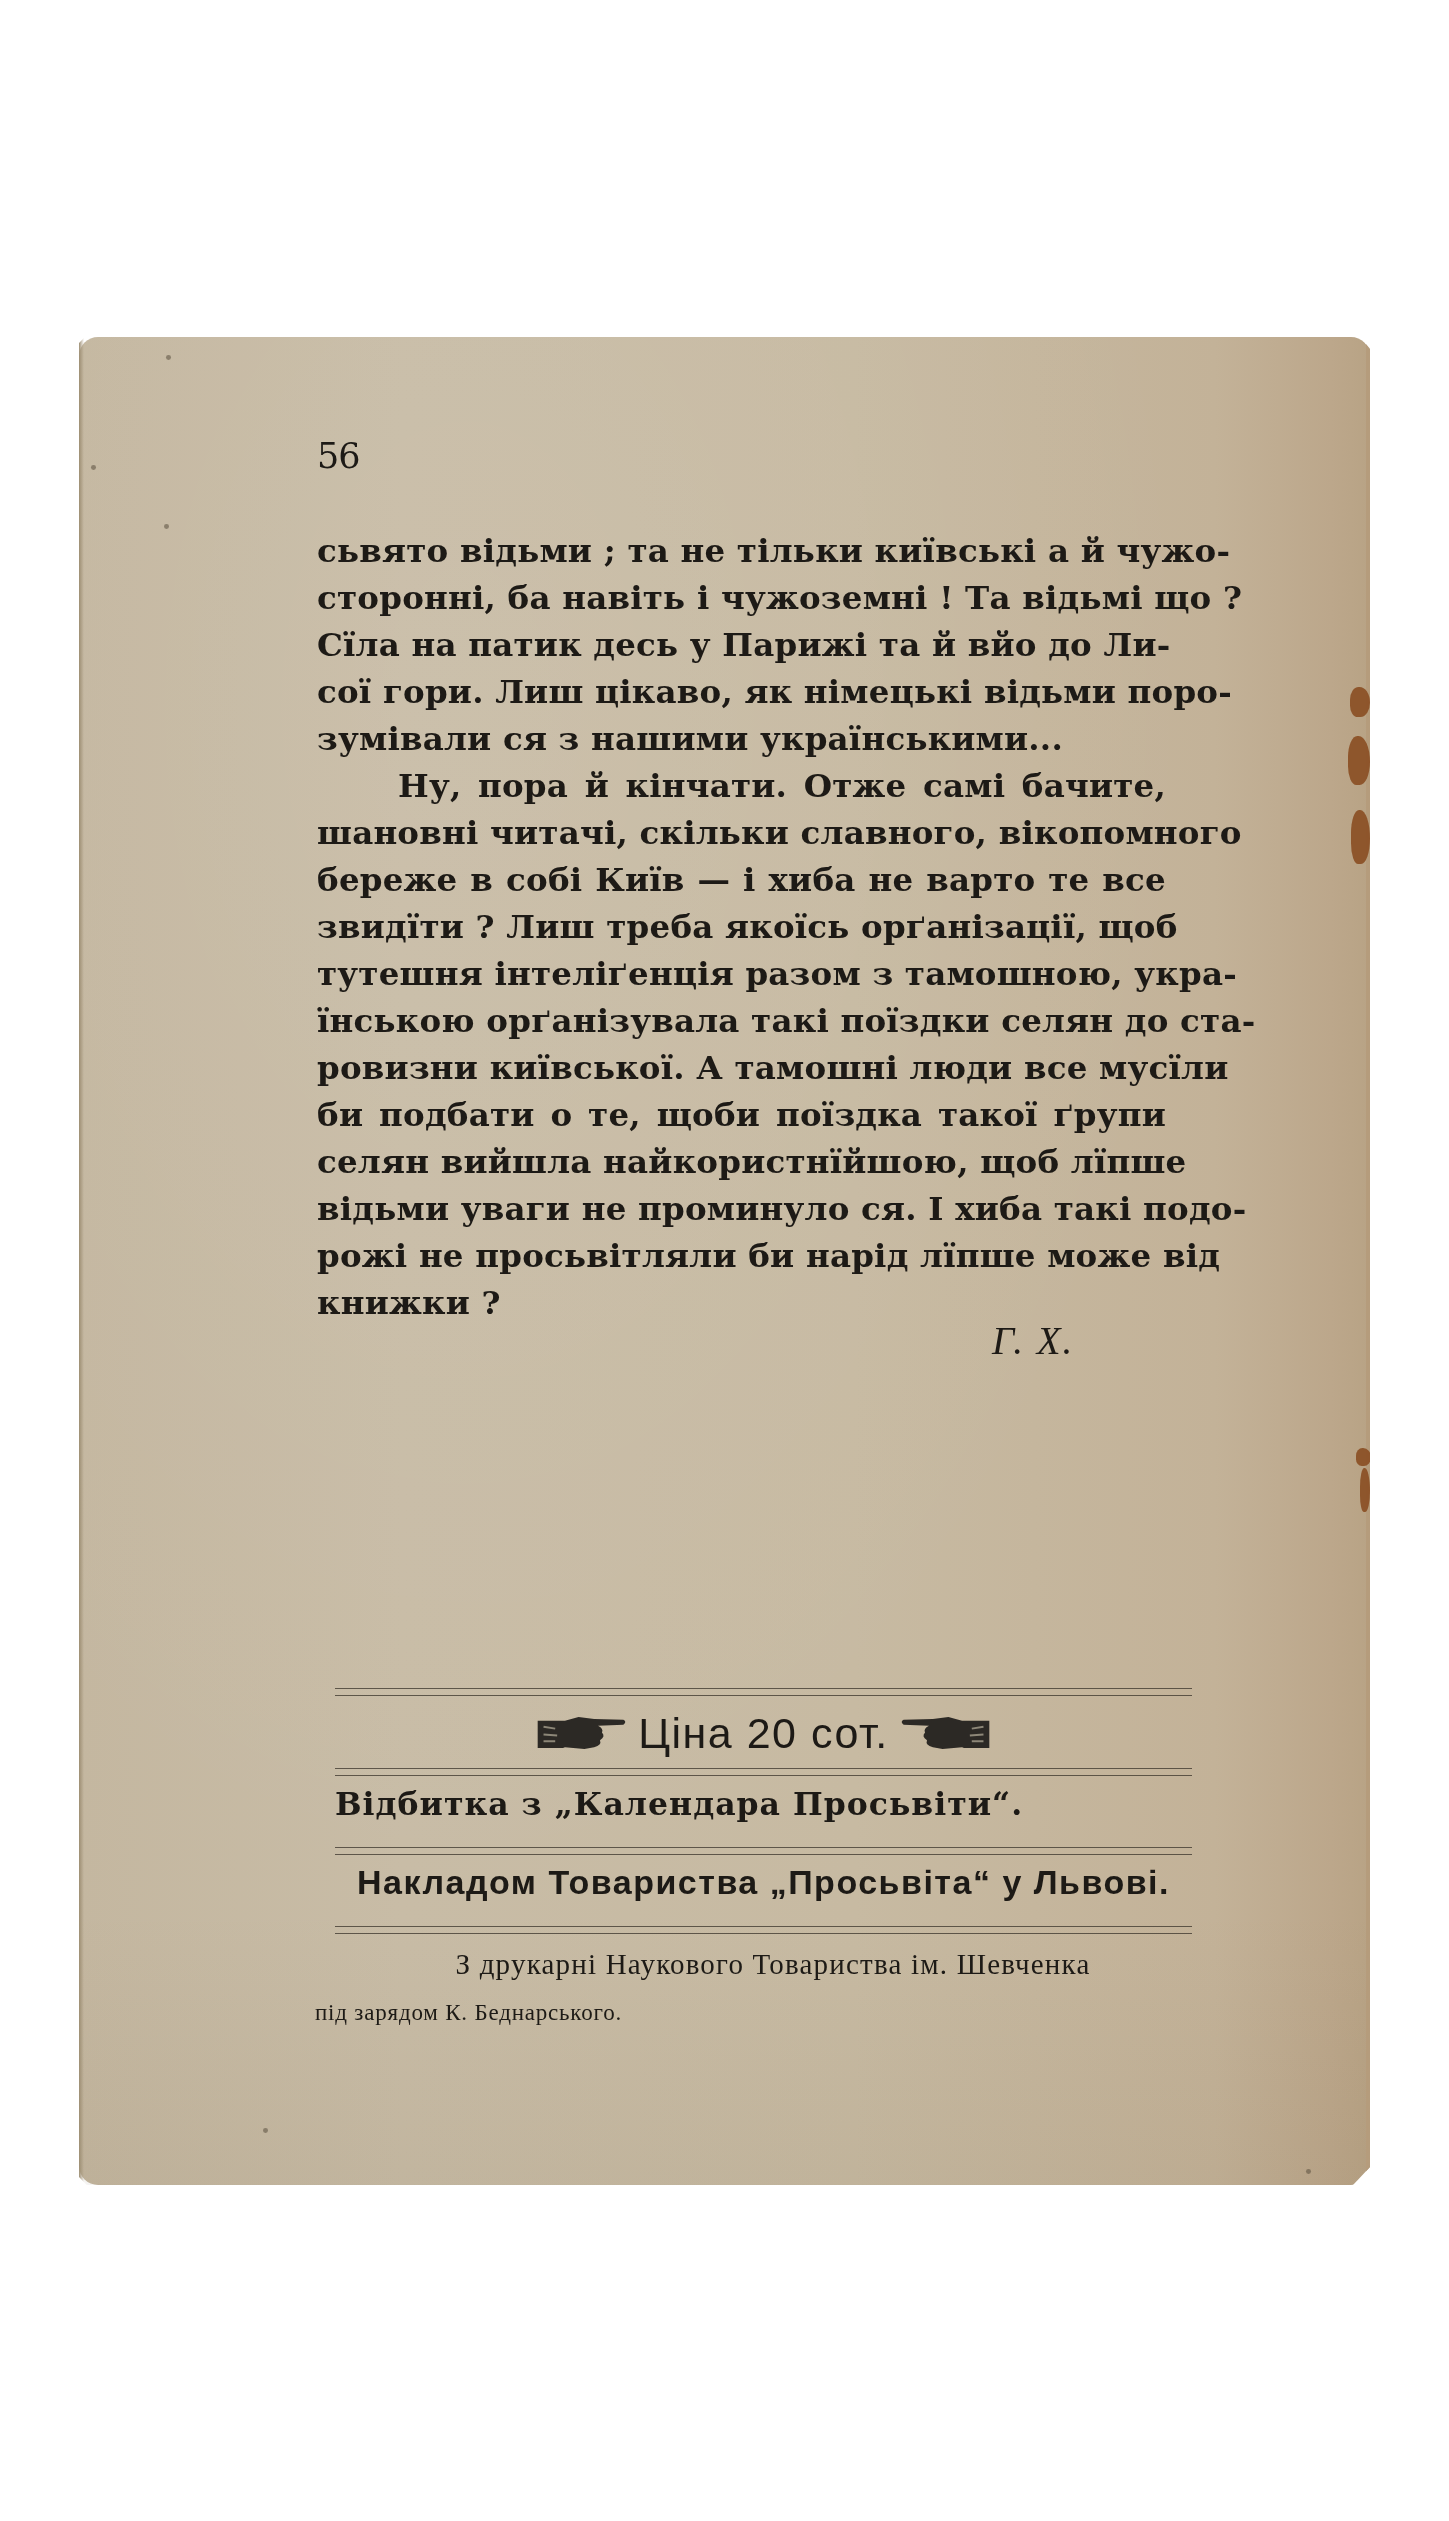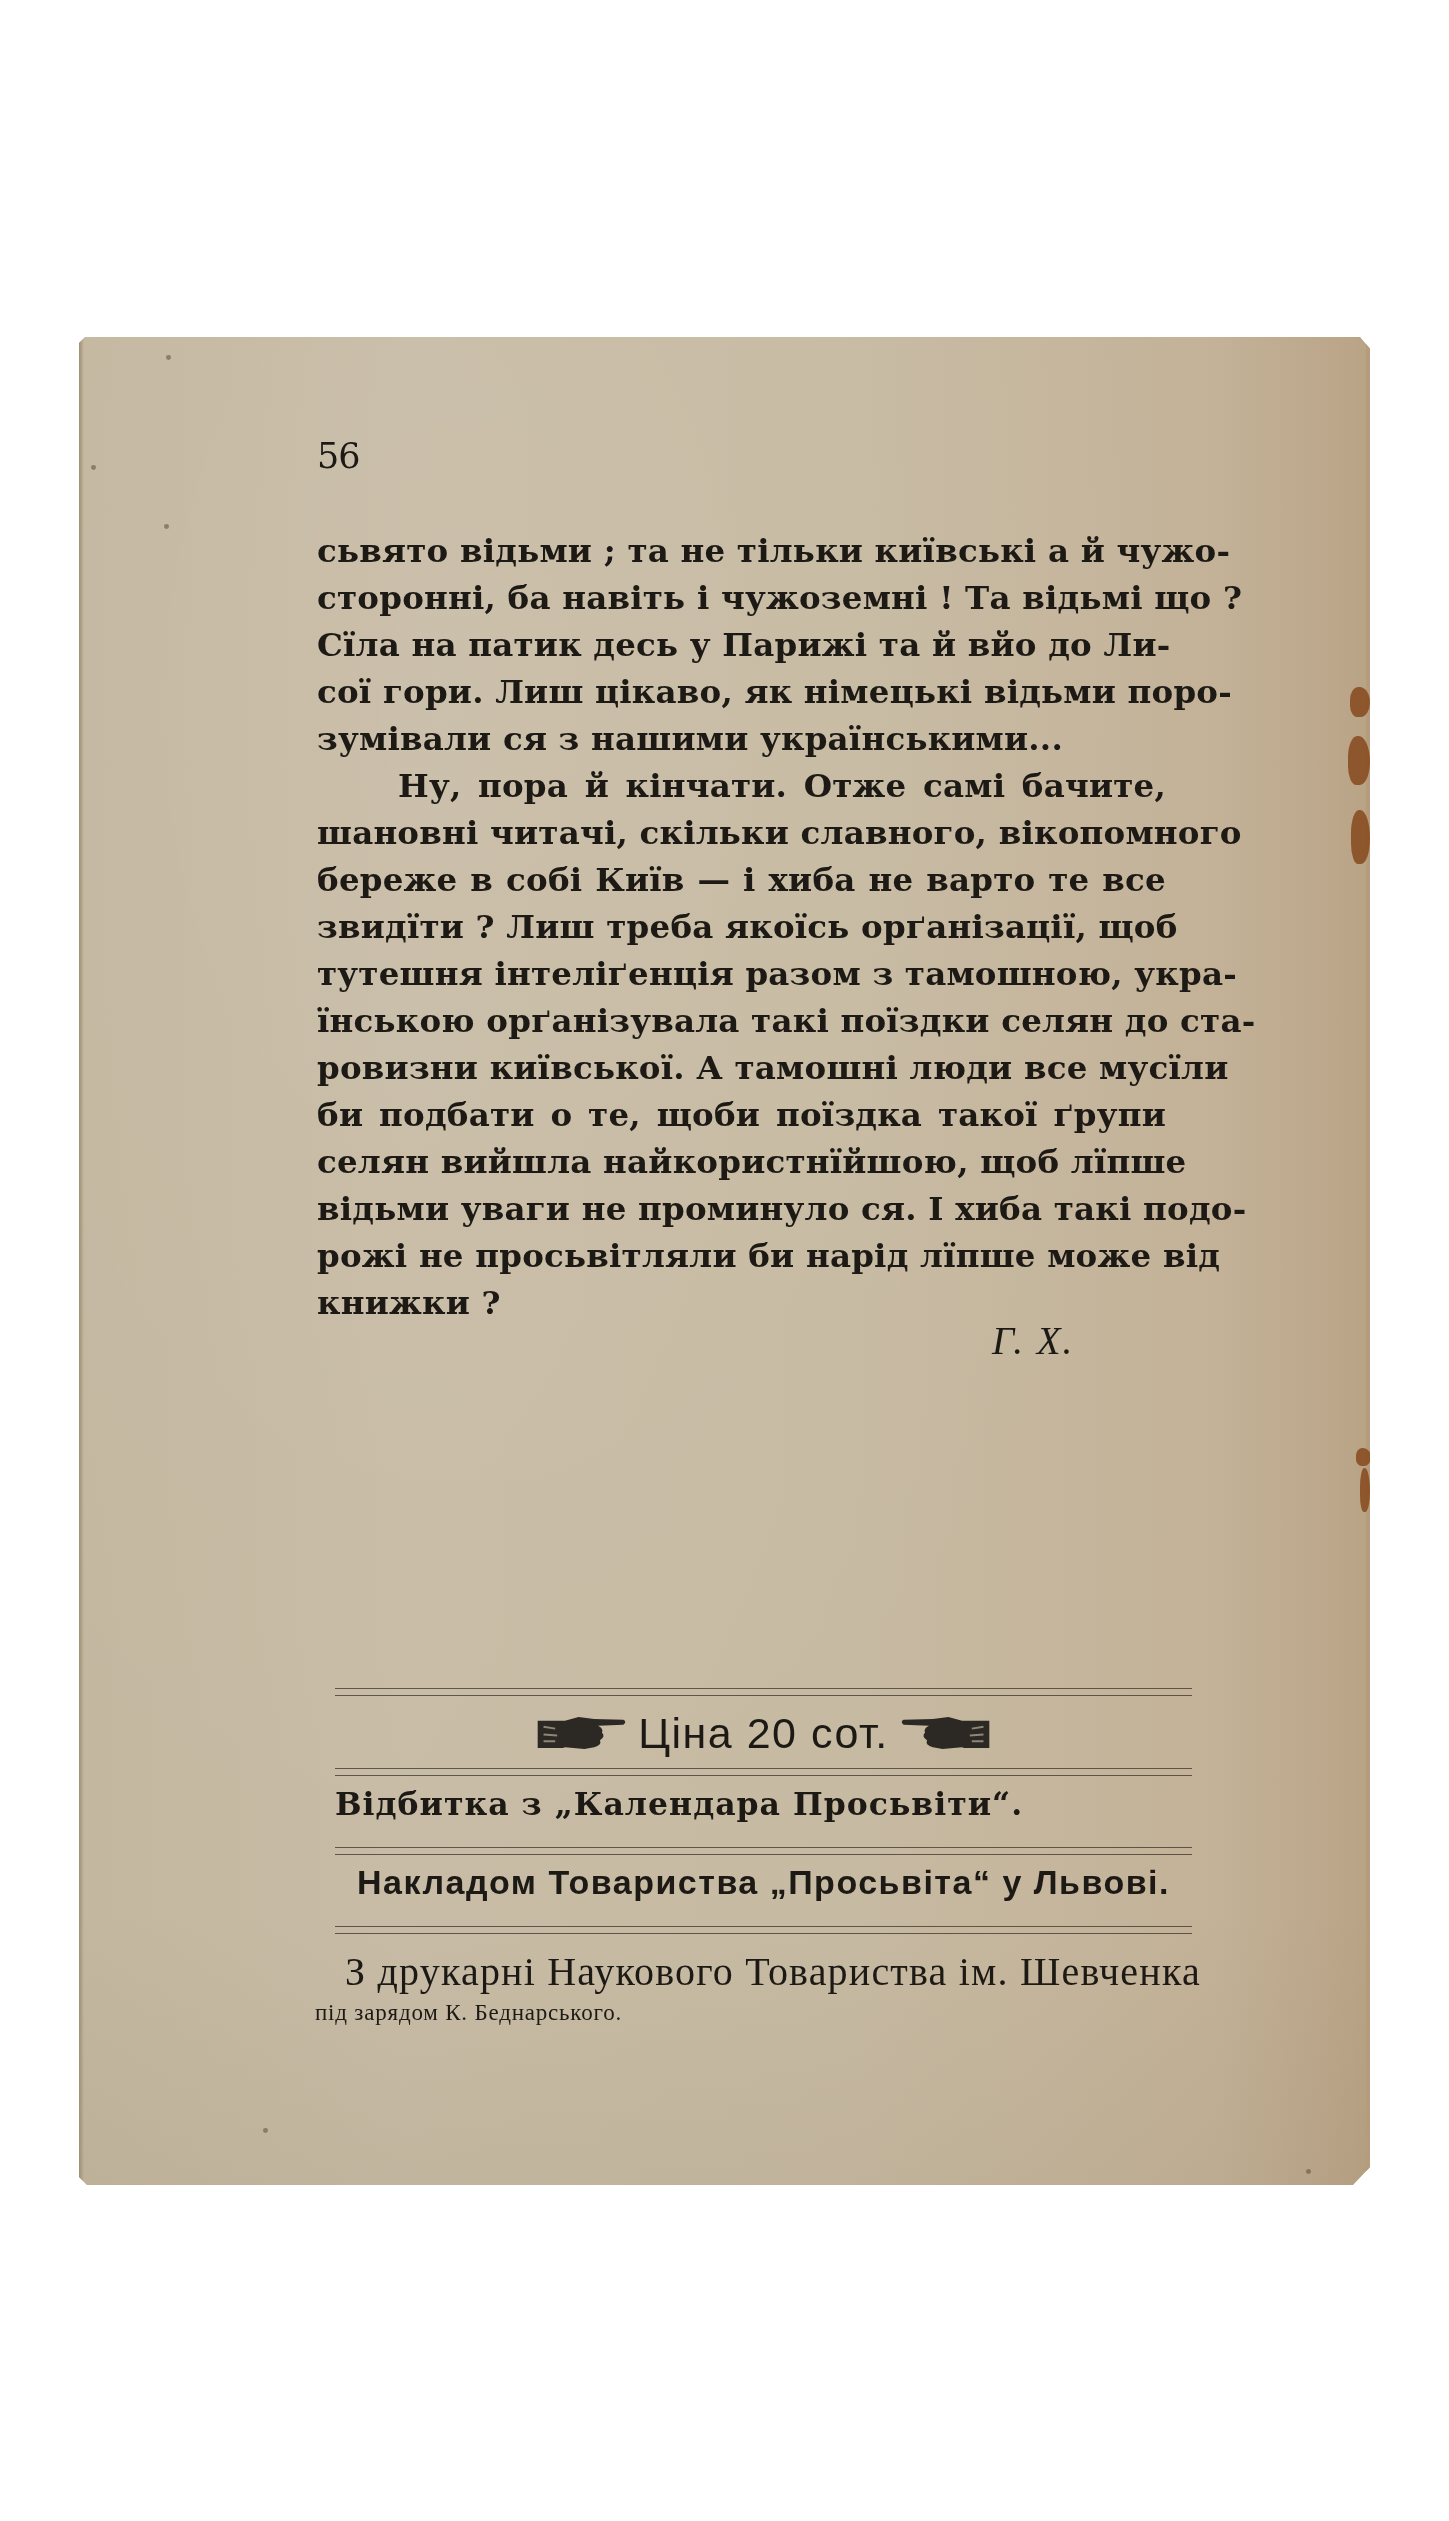--- a/index.html
+++ b/index.html
@@ -15,20 +15,21 @@
     font-family: "DejaVu Serif", serif;
   }
   .page {
     position: absolute;
     left: 79px;
     top: 337px;
     width: 1291px;
     height: 1848px;
     background: linear-gradient(90deg, #c4b7a0 0%, #c8bca6 25%, #c7baa2 60%, #c3b298 88%, #bca78b 97%, #b8a385 100%);
     clip-path: polygon(0 5.9px, 5.9px 0, 1281px 0, 1291px 11.8px, 1291px 1830px, 1274px 1848px, 7.9px 1848px, 0 1840px);
+    border-radius: 19px;
   }
   .page-shade {
     position: absolute;
     left: 0; top: 0; right: 0; bottom: 0;
     background:
       radial-gradient(ellipse at 30% 20%, rgba(255,255,255,0.06), rgba(0,0,0,0) 60%),
       linear-gradient(180deg, rgba(0,0,0,0) 85%, rgba(90,70,40,0.06) 100%);
     pointer-events: none;
   }
   .left-edge {
@@ -151,21 +152,21 @@
     font-size: 34px;
     letter-spacing: 1.5px;
   }
   .printer {
     position: absolute;
     left: 236px;
     top: 1611px;
     width: 916px;
     text-align: center;
     font-family: "Liberation Serif", serif;
-    font-size: 40px;
+    font-size: 29px;
     letter-spacing: 1.2px;
     white-space: nowrap;
   }
   .printer-sub {
     position: absolute;
     left: 236px;
     top: 1663px;
     width: 916px;
     text-align: left;
     font-family: Liberation Serif, serif;

